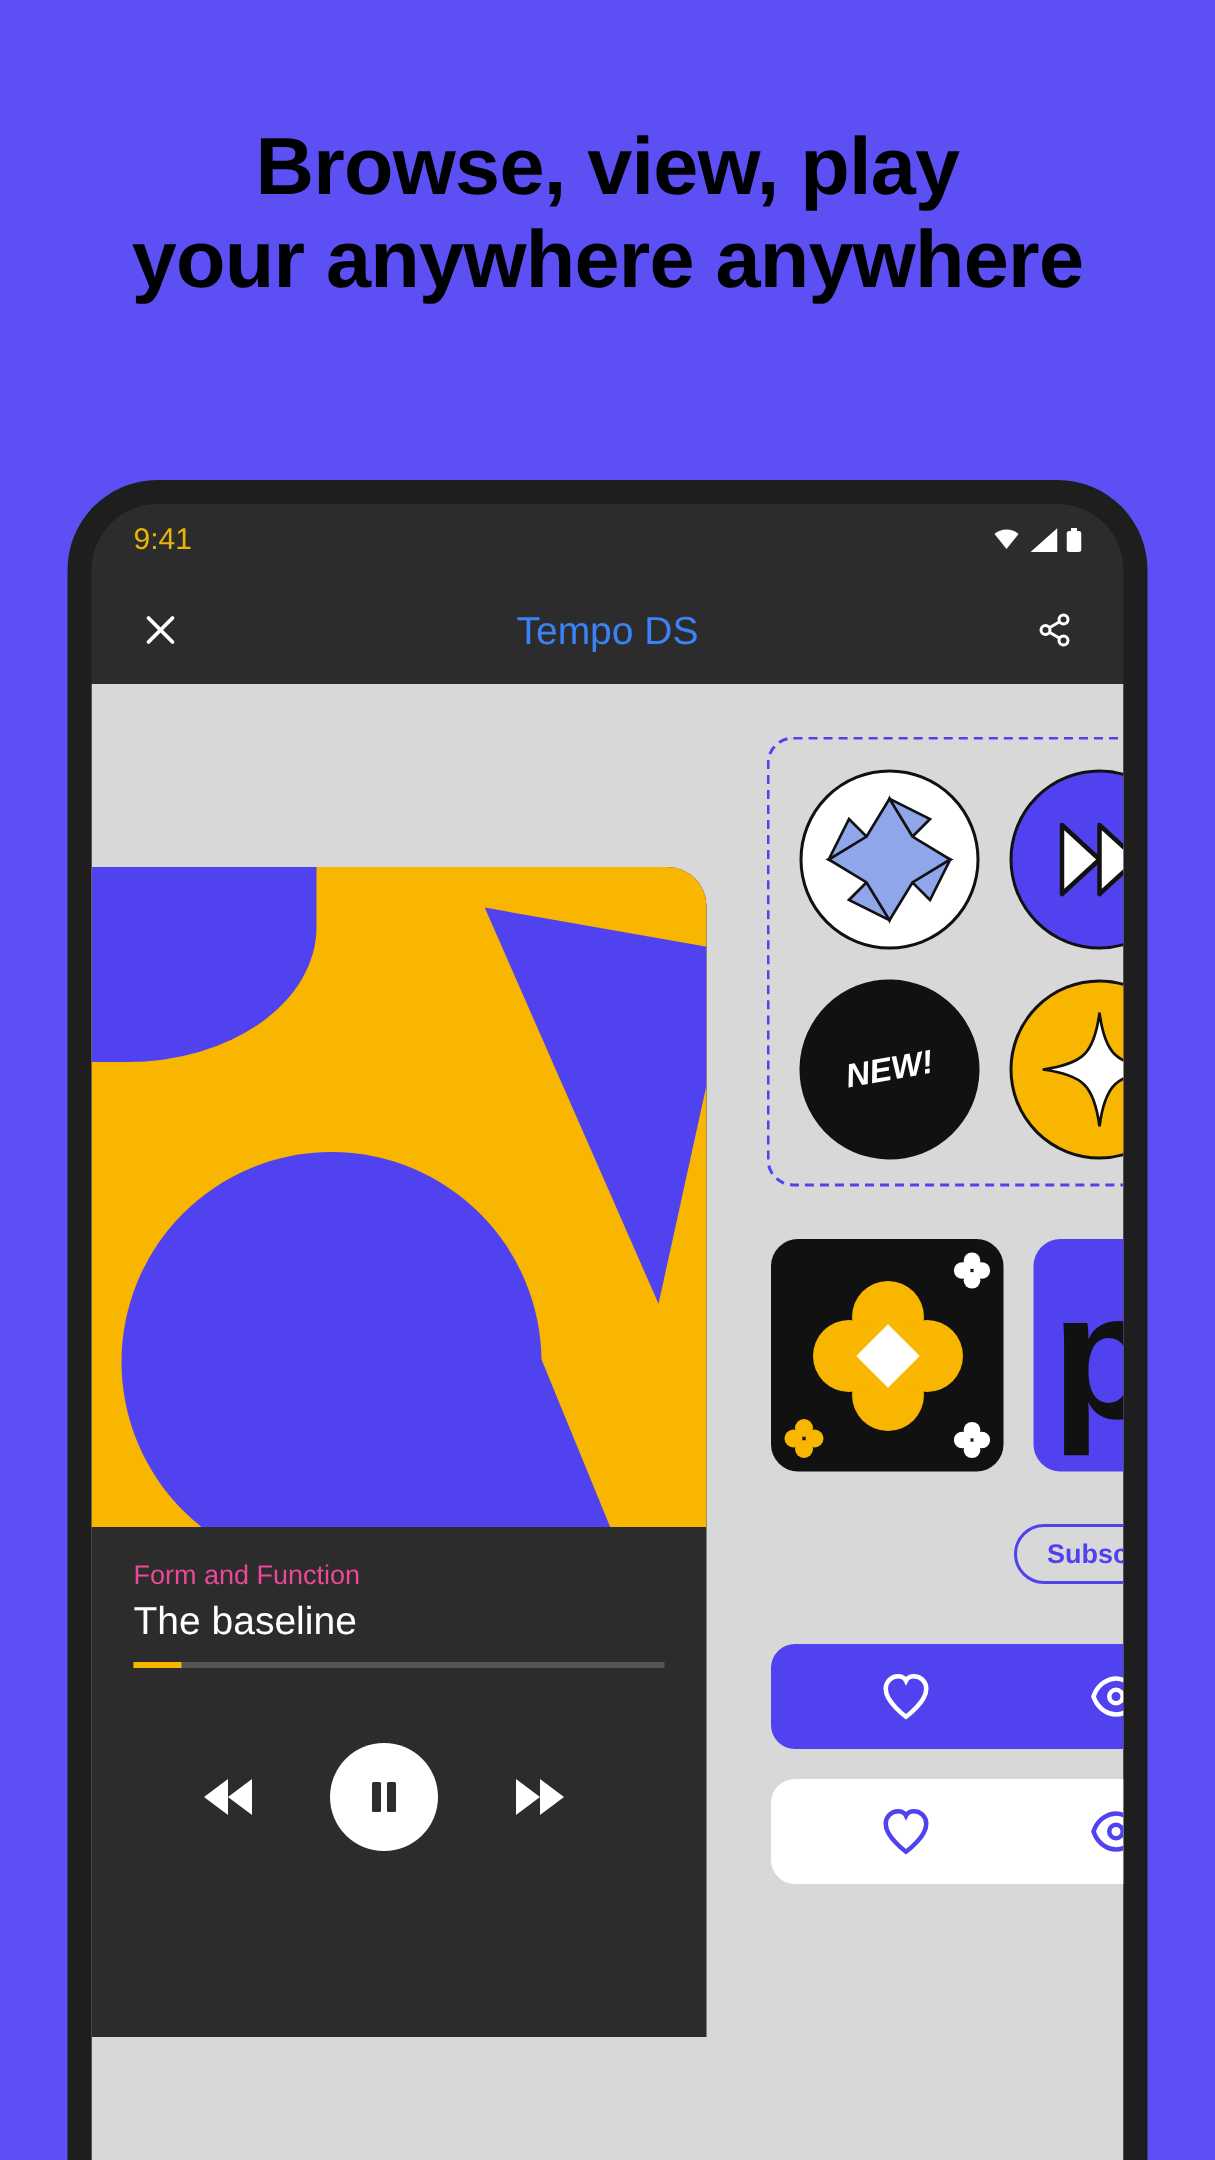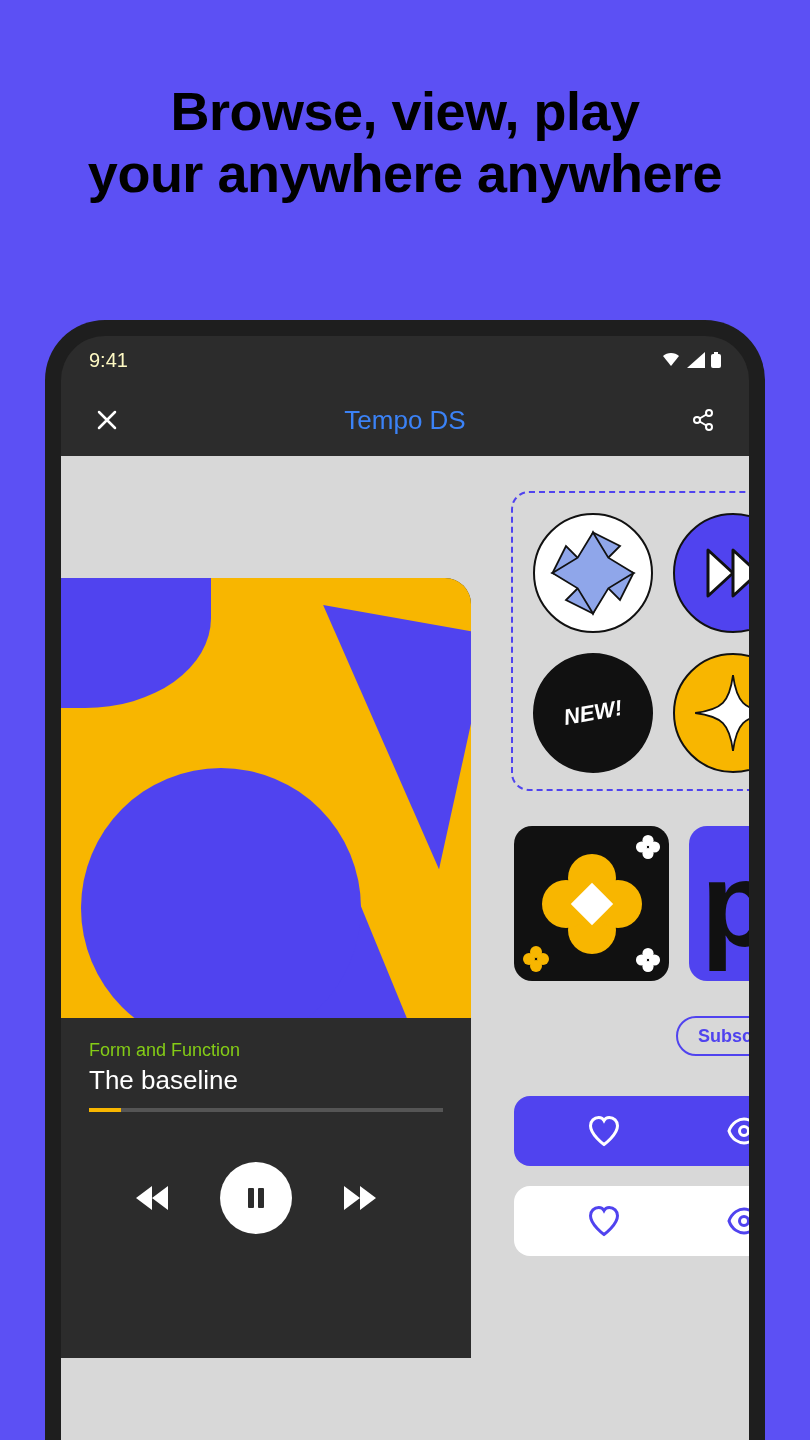--- a/index.html
+++ b/index.html
@@ -33,21 +33,21 @@
     width: 100%; height: 100%;
     background: #2C2C2C;
     border-radius: 44px 44px 0 0;
     overflow: hidden;
     display: flex; flex-direction: column;
   }
   .statusbar {
     height: 48px;
     display: flex; align-items: center; justify-content: space-between;
     padding: 16px 28px;
-    color: #fef9c3;
+    color: #eab308;
     font-size: 20px;
     font-weight: 500;
   }
   .status-icons { display: flex; gap: 6px; align-items: center; }
   .status-icons svg { fill: #fff; }
   .topbar {
     height: 72px;
     display: flex; align-items: center; justify-content: space-between;
     padding: 0 28px;
     color: #3b82f6;
@@ -109,21 +109,21 @@
     border-bottom: 260px solid #5043EF;
     left: 150px; top: 240px;
     transform: rotate(6deg);
   }
   .art-shape.blob {
     width: 210px; height: 150px;
     left: -40px; top: -20px;
     border-radius: 0 0 60% 0;
   }
   .track-meta { padding: 22px 28px 10px 48px; color: #fff; }
-  .track-sub { color: #84cc16; font-size: 18px; font-weight: 400; }
+  .track-sub { color: #ec4899; font-size: 18px; font-weight: 400; }
   .track-title { font-size: 26px; font-weight: 400; margin-top: 4px; }
   .progress-track {
     height: 4px; background: #555;
     margin: 12px 0 0 0;
     position: relative;
   }
   .progress-fill {
     position: absolute; left: 0; top: 0; height: 100%;
     width: 9%;
     background: #F8B600;

